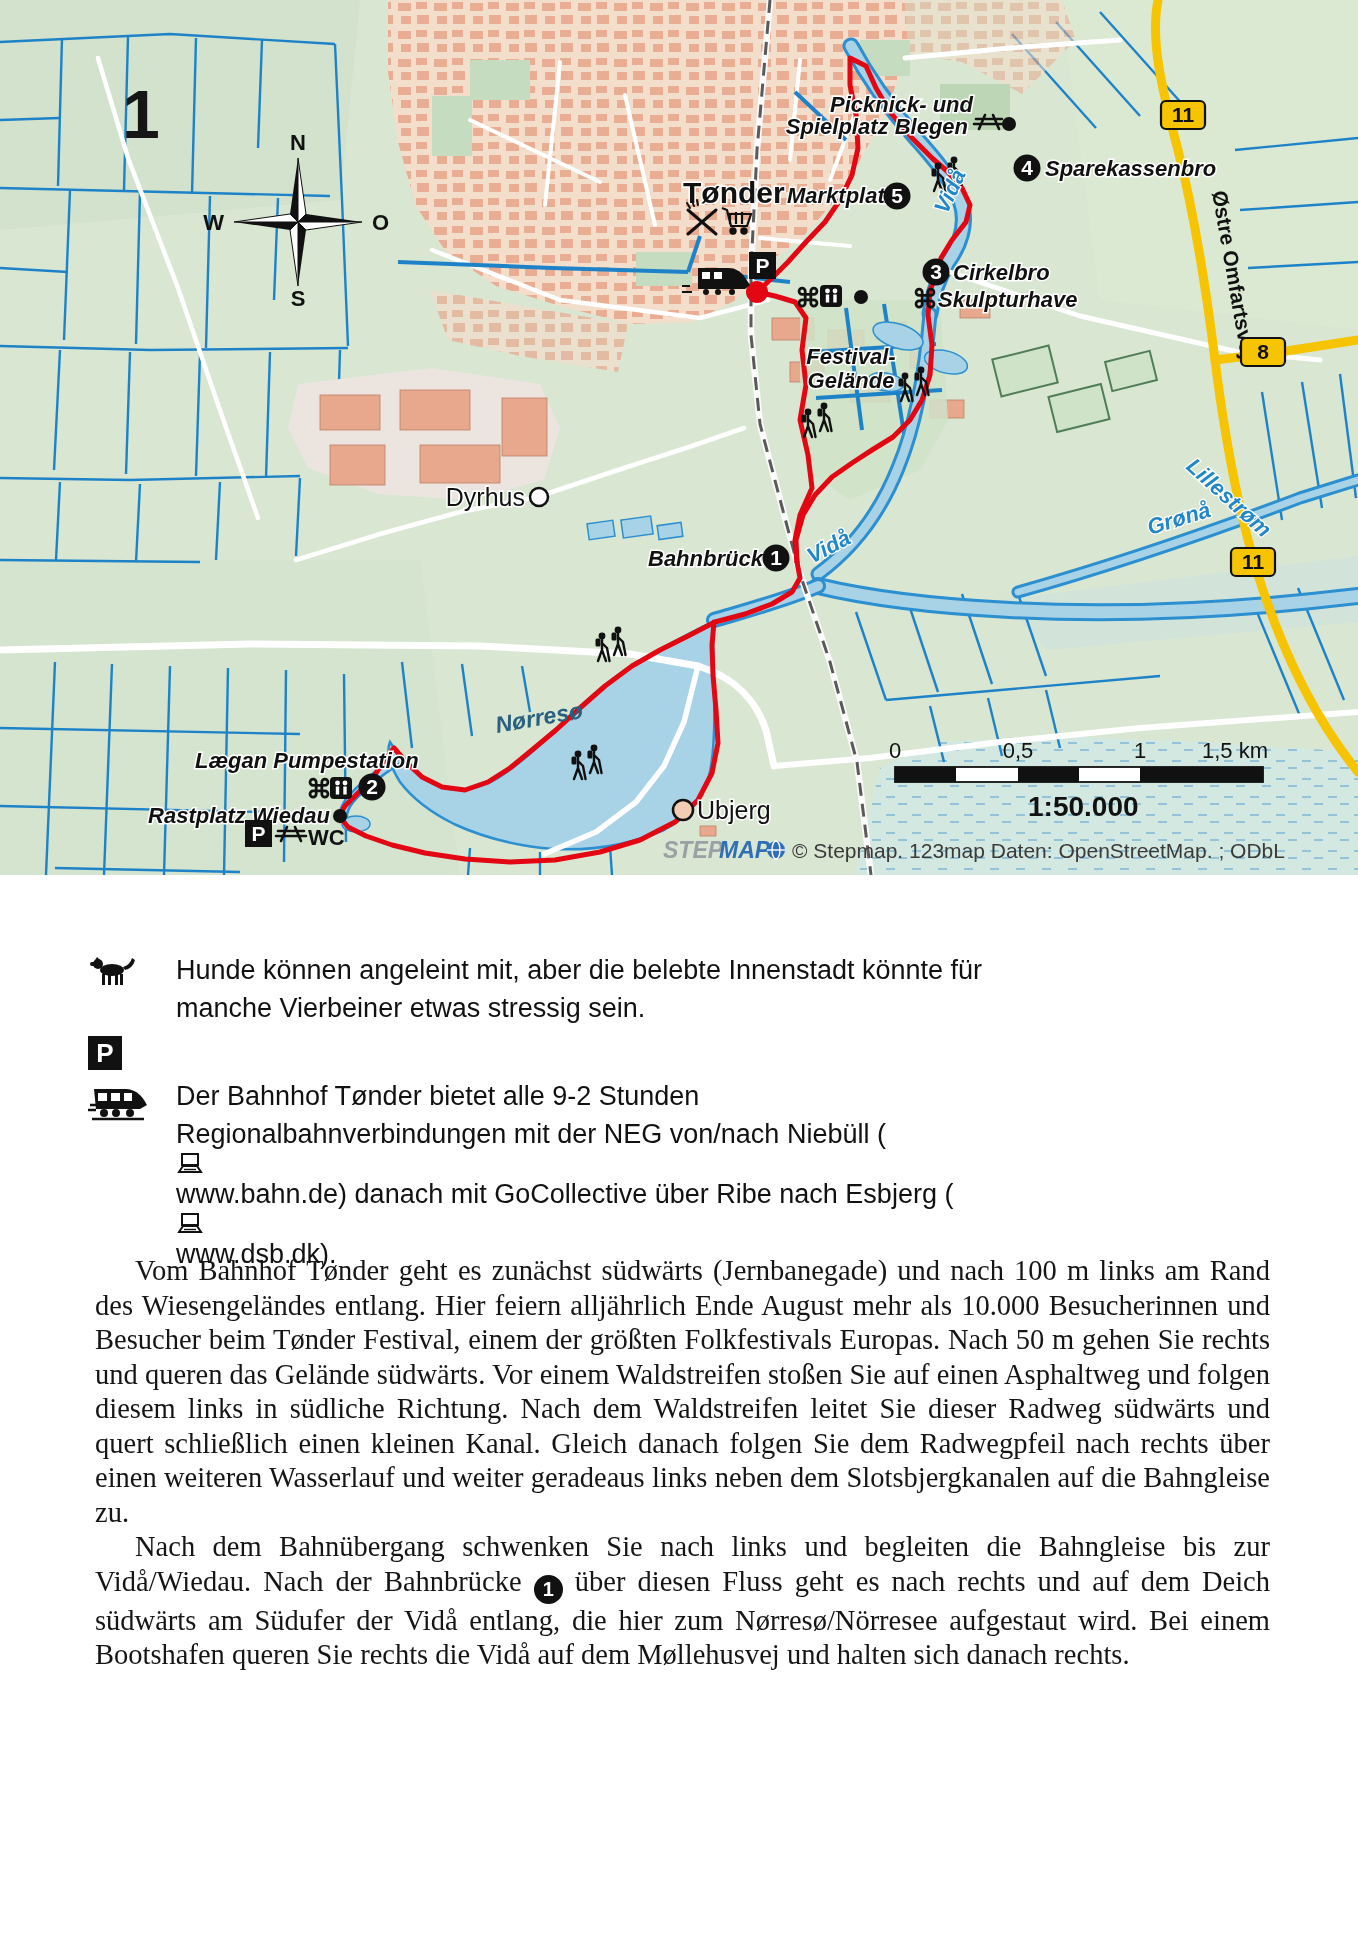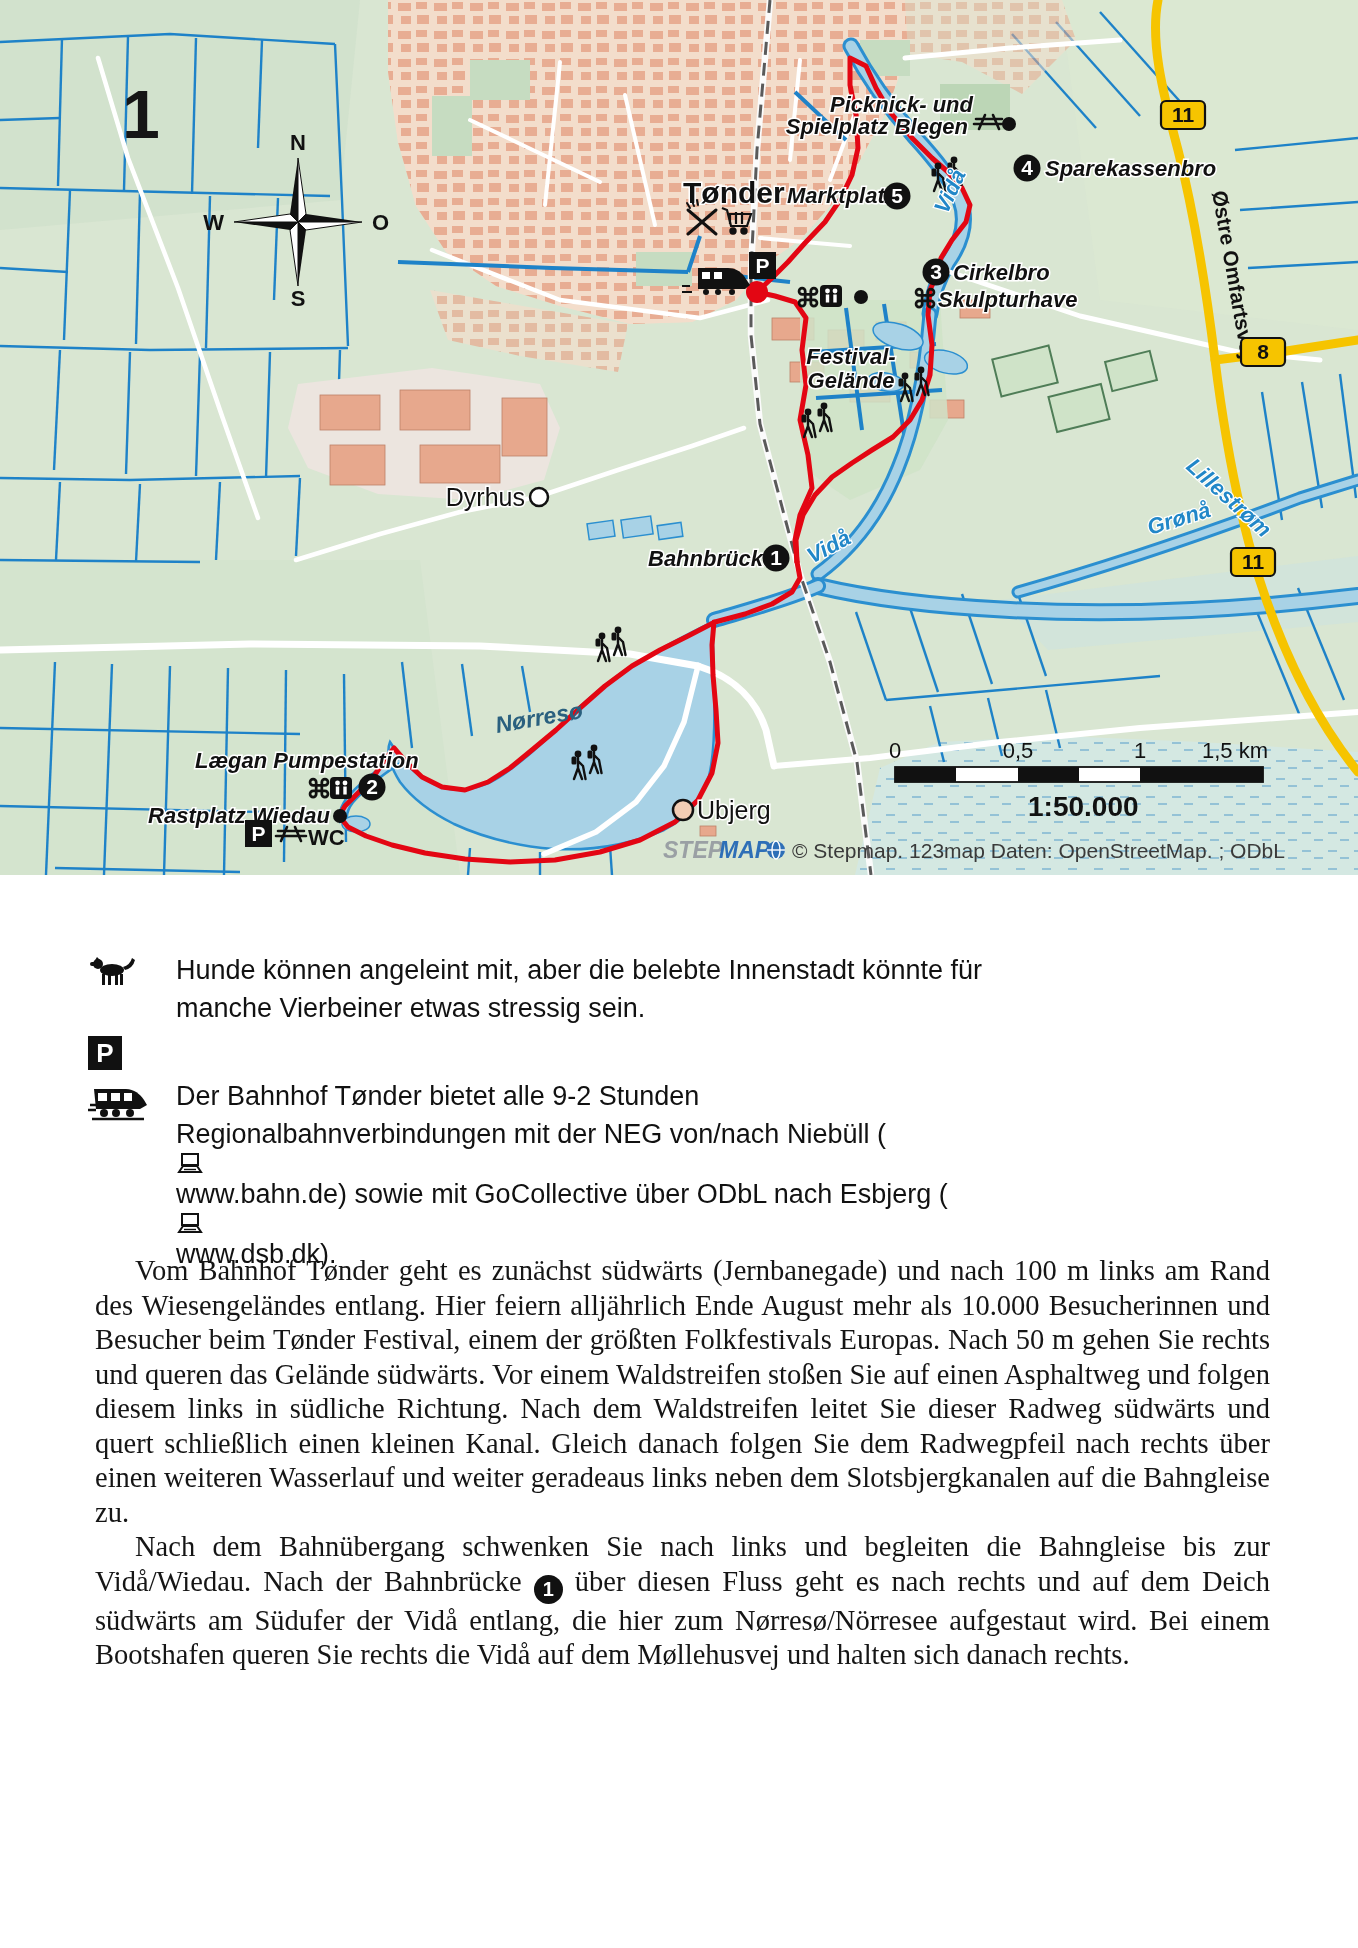--- a/index.html
+++ b/index.html
@@ -484,21 +484,21 @@
             <path d="M2,26 h6 M0,31 h8" stroke="#111" stroke-width="2.4"></path>
             <path d="M4,40 h52" stroke="#111" stroke-width="2.4"></path>
           </g>
         </svg>
       </div>
       <div class="legend-text">
         <span>Der Bahnhof Tønder bietet alle 9-2 Stunden Regionalbahnverbindungen mit der NEG von/nach Niebüll (</span><svg class="laptop" width="28" height="22" viewBox="0 0 28 22">
             <rect x="6" y="1" width="16" height="11" fill="none" stroke="#111" stroke-width="2"></rect>
             <path d="M3,19 l4,-6 h14 l4,6 z" fill="none" stroke="#111" stroke-width="2"></path>
             <path d="M8,16.5 h12" stroke="#111" stroke-width="1.4"></path>
-          </svg> <span>www.bahn.de) sowie mit GoCollective über ODbL nach Esbjerg (</span><svg class="laptop" width="28" height="22" viewBox="0 0 28 22">
+          </svg> <span>www.bahn.de) danach mit GoCollective über Ribe nach Esbjerg (</span><svg class="laptop" width="28" height="22" viewBox="0 0 28 22">
             <rect x="6" y="1" width="16" height="11" fill="none" stroke="#111" stroke-width="2"></rect>
             <path d="M3,19 l4,-6 h14 l4,6 z" fill="none" stroke="#111" stroke-width="2"></path>
             <path d="M8,16.5 h12" stroke="#111" stroke-width="1.4"></path>
           </svg> <span>www.dsb.dk).</span>
       </div>
     </div>
   </div>
 
   <div class="body-text">
     <p>Vom Bahnhof Tønder geht es zunächst südwärts (Jernbanegade) und nach 100 m links am Rand des Wiesengeländes entlang. Hier feiern alljährlich Ende August mehr als 10.000 Besucherinnen und Besucher beim Tønder Festival, einem der größten Folkfestivals Europas. Nach 50 m gehen Sie rechts und queren das Gelände südwärts. Vor einem Waldstreifen stoßen Sie auf einen Asphaltweg und folgen diesem links in südliche Richtung. Nach dem Waldstreifen leitet Sie dieser Radweg südwärts und quert schließlich einen kleinen Kanal. Gleich danach folgen Sie dem Radwegpfeil nach rechts über einen weiteren Wasserlauf und weiter geradeaus links neben dem Slotsbjergkanalen auf die Bahngleise zu.</p>

